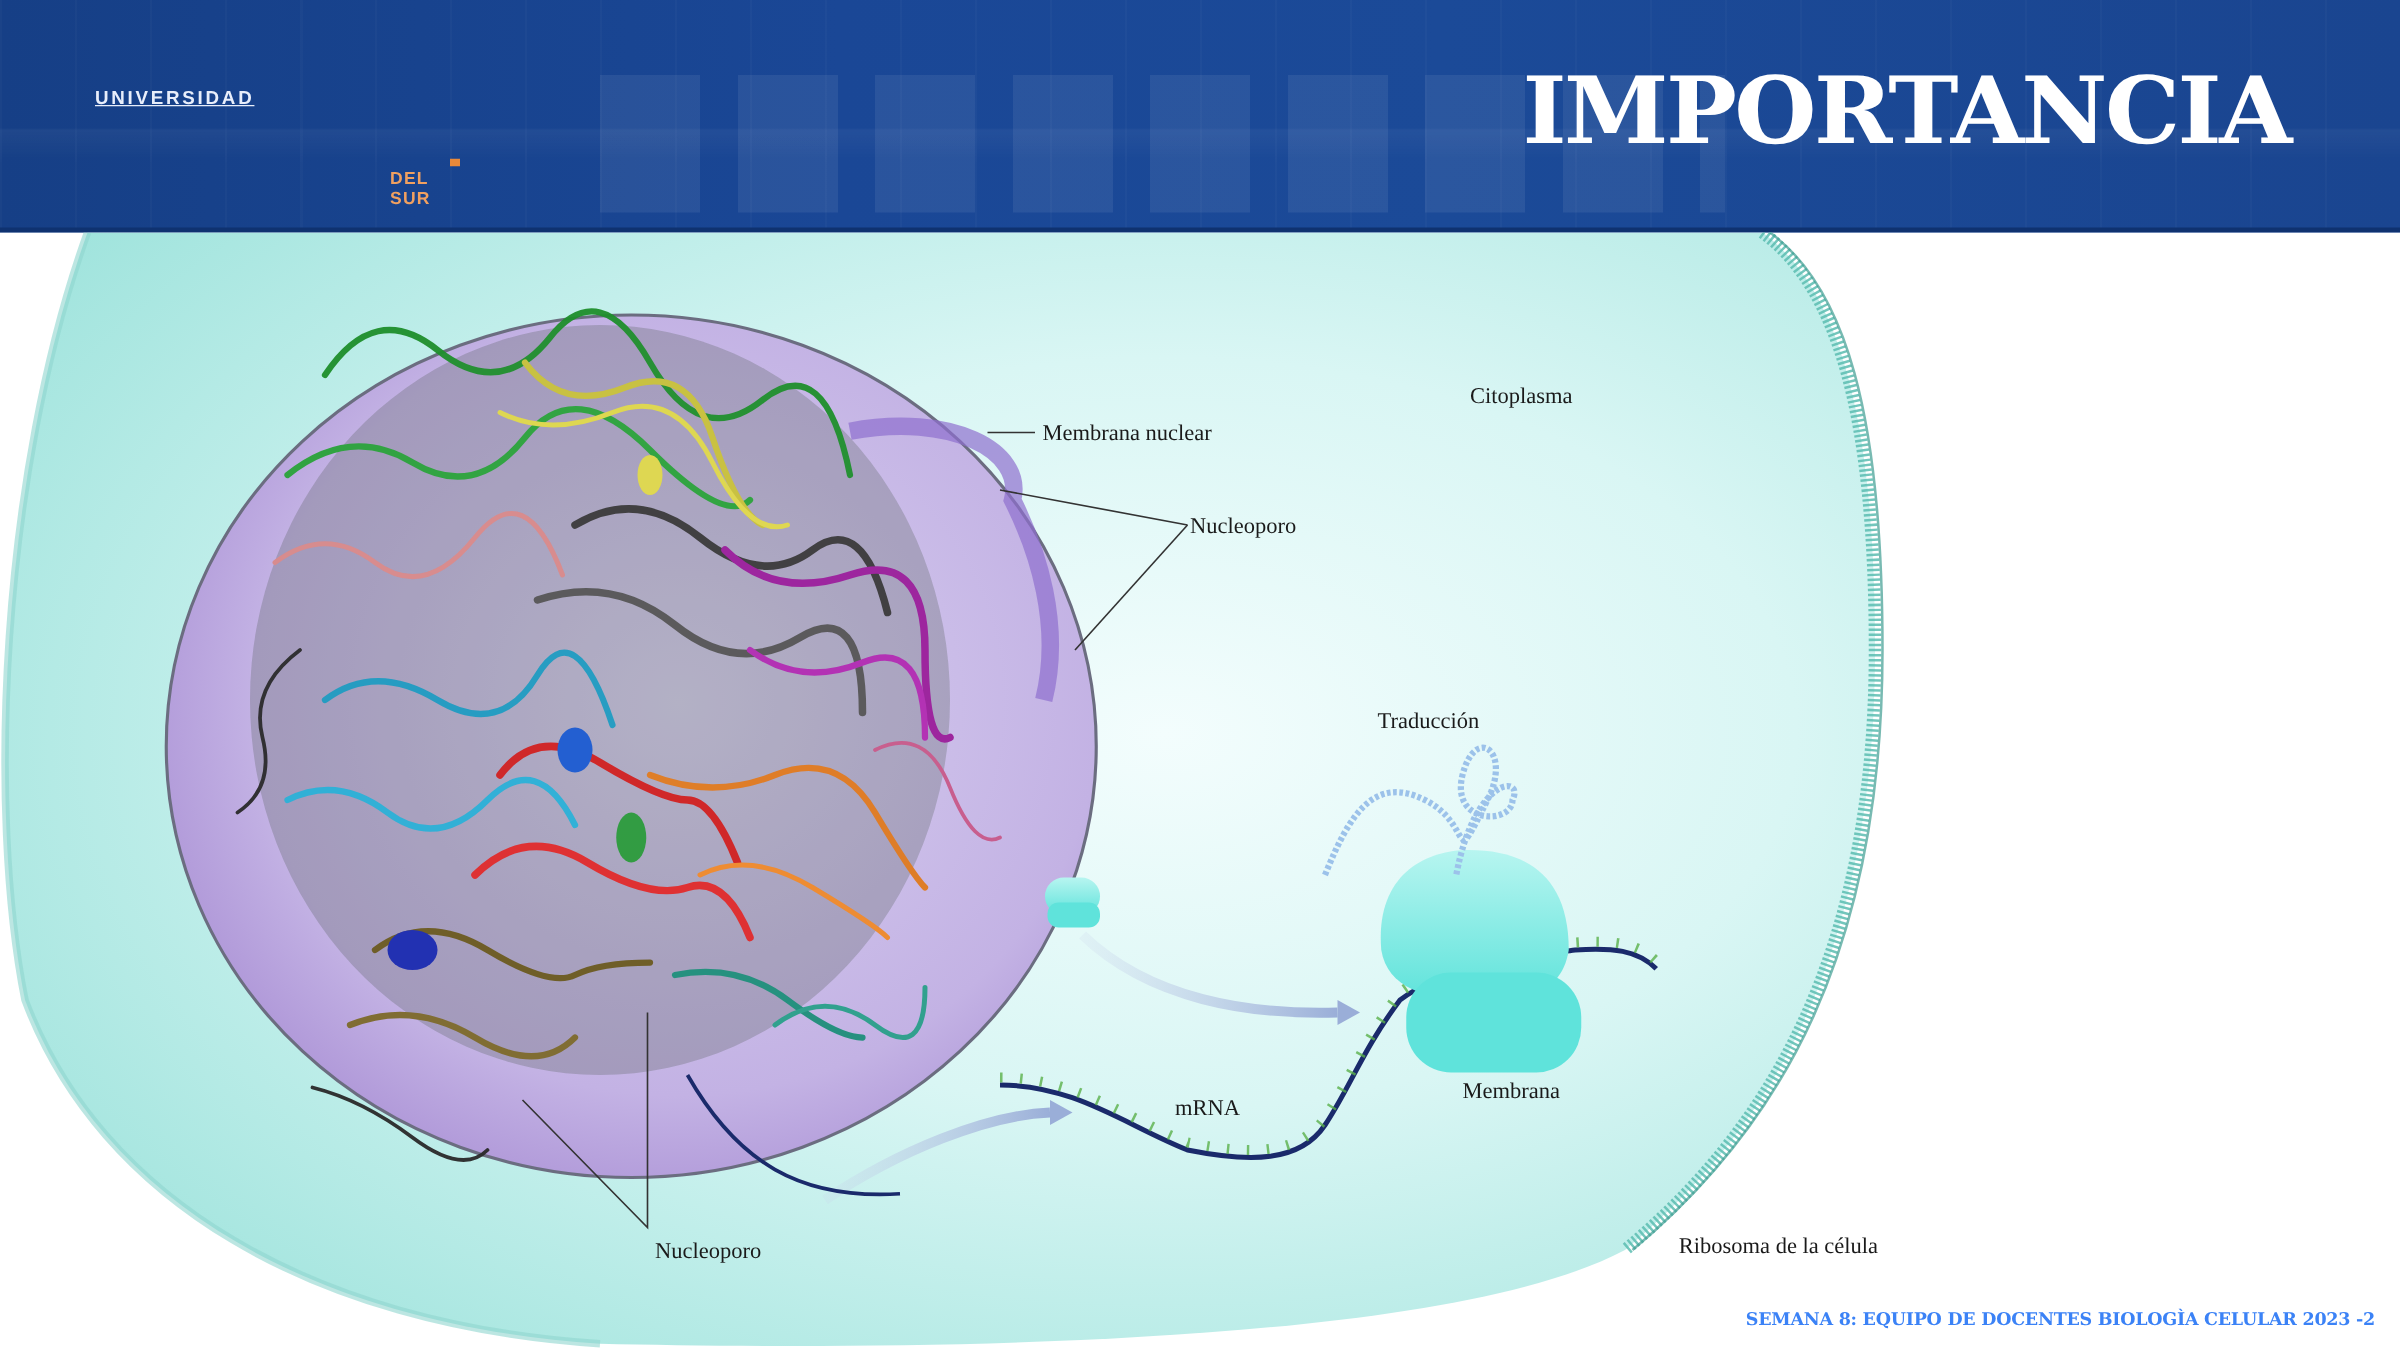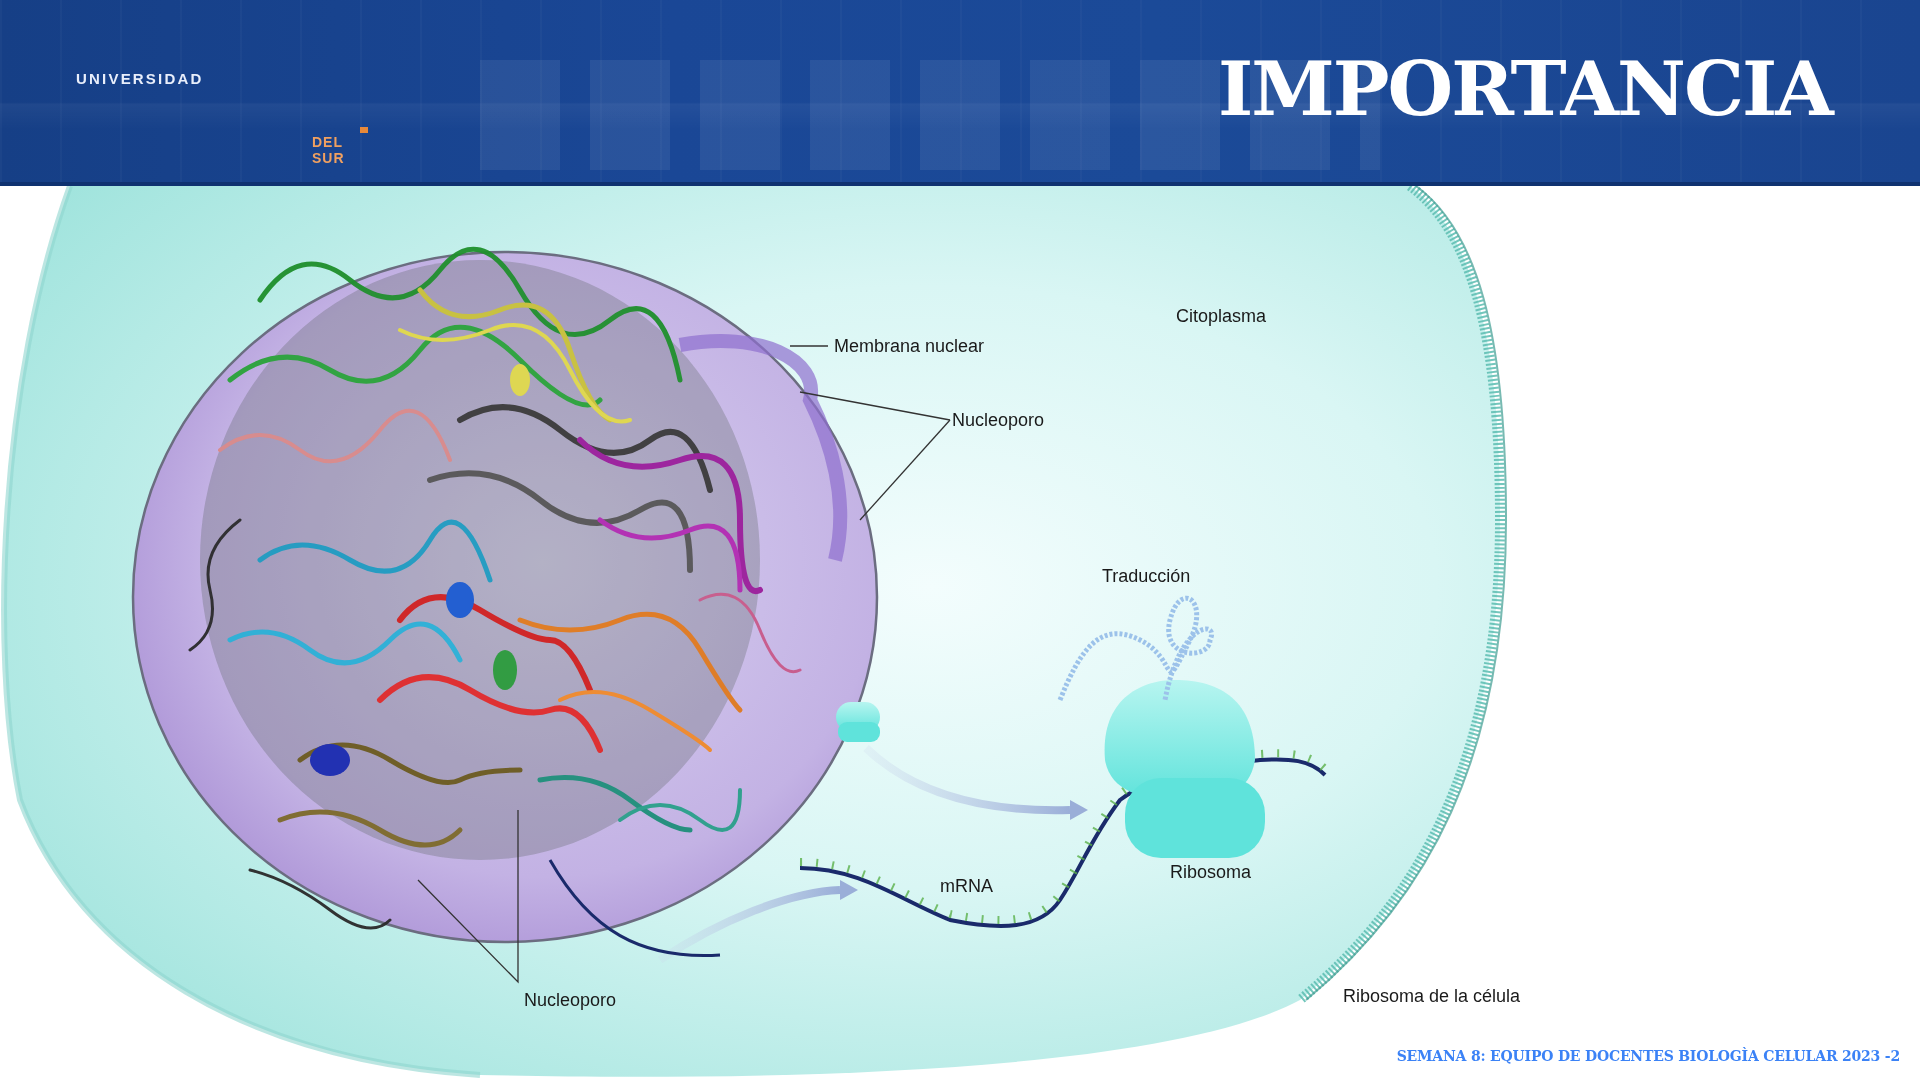--- a/index.html
+++ b/index.html
@@ -8,28 +8,28 @@
   .header { position:absolute; left:0; top:0; width:1920px; height:186px;
             background: linear-gradient(90deg, #163f86 0%, #1a4796 35%, #1b4a98 60%, #1a4590 100%); overflow:hidden; }
   .header .bgtex { position:absolute; inset:0; opacity:.18;
             background:
               repeating-linear-gradient(90deg, rgba(255,255,255,.15) 0 2px, transparent 2px 60px),
               linear-gradient(180deg, transparent 55%, rgba(255,255,255,.25) 56%, transparent 70%); }
   .header .shelf { position:absolute; left:480px; top:60px; width:900px; height:110px; opacity:.14;
             background: repeating-linear-gradient(90deg, rgba(255,255,255,.5) 0 80px, transparent 80px 110px); }
   .header .bottomline { position:absolute; left:0; bottom:0; width:100%; height:4px; background:#0f3270; }
   .logo { position:absolute; left:76px; top:70px; color:#ffffff; }
-  .logo .uni { font-size:15px; letter-spacing:2.2px; font-weight:bold; color:#e8eefb; }
+  .logo .uni { font-size:15px; letter-spacing:2.2px; font-weight:bold; color:#e8eefb;text-decoration:underline; }
   .logo .name { font-size:47px; font-weight:bold; letter-spacing:1px; line-height:44px; margin-top:2px; }
   .logo .delsur { position:absolute; left:236px; top:64px; font-size:14px; letter-spacing:1px; color:#f0a060; font-weight:bold; }
   .logo .orange { position:absolute; left:284px; top:57px; width:8px; height:6px; background:#e8893a; }
   .title { position:absolute; left:1218px; top:46px; font-family:"DejaVu Serif", serif; font-weight:bold;
            font-size:74px; color:#ffffff; letter-spacing:-2px; transform:scaleX(1.02); transform-origin:left; }
   .diagram { position:absolute; left:0; top:186px; width:1920px; height:894px; }
-  .label { position:absolute; font-family:Liberation Sans, sans-serif; font-size:18px; color:#1a1a1a; white-space:nowrap; }
+  .label { position:absolute; font-family:Liberation Serif, serif; font-size:18px; color:#1a1a1a; white-space:nowrap; }
   .footer { position:absolute; right:20px; top:1048px; font-family:"DejaVu Serif", serif; font-weight:bold;
             font-size:14px; color:#3b82f6; letter-spacing:-0.2px; }
 </style>
 </head>
 <body>
 
 <div class="header">
   <div class="bgtex"></div>
   <div class="shelf"></div>
   <div class="bottomline"></div>
@@ -134,18 +134,18 @@
     </g>
 
     <path d="M 1060 700 C 1080 650 1100 620 1140 640 C 1180 660 1160 700 1190 640 C 1210 600 1180 580 1170 620 C 1160 660 1210 660 1210 640 C 1220 620 1180 620 1165 700" stroke="#9cc2ea" stroke-width="5" stroke-dasharray="3 2" fill="none"></path>
   </svg>
 
   <div class="label" style="left:834px;top:150px;">Membrana nuclear</div>
   <div class="label" style="left:1176px;top:120px;">Citoplasma</div>
   <div class="label" style="left:952px;top:224px;">Nucleoporo</div>
   <div class="label" style="left:1102px;top:380px;text-align:right;">Traducción</div>
   <div class="label" style="left:940px;top:690px;">mRNA</div>
-  <div class="label" style="left:1170px;top:676px;">Ribosoma</div>
+  <div class="label" style="left:1170px;top:676px;">Membrana</div>
   <div class="label" style="left:524px;top:804px;">Nucleoporo</div>
   <div class="label" style="left:1343px;top:800px;">Ribosoma de la célula</div>
 </div>
 
 <div class="footer">SEMANA 8: EQUIPO DE DOCENTES BIOLOGÌA CELULAR 2023 -2</div>
 
 </body></html>

